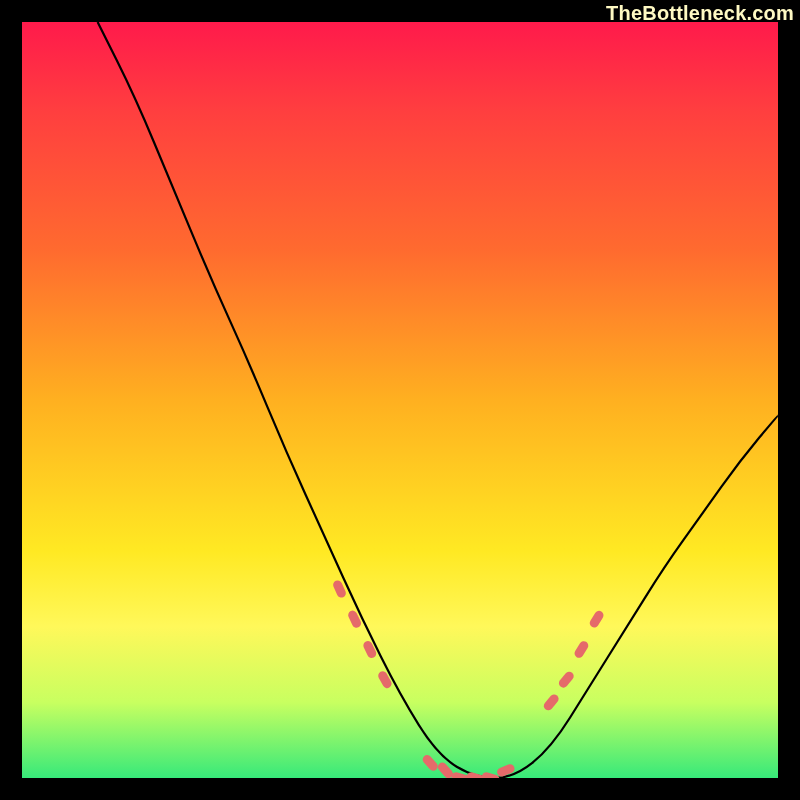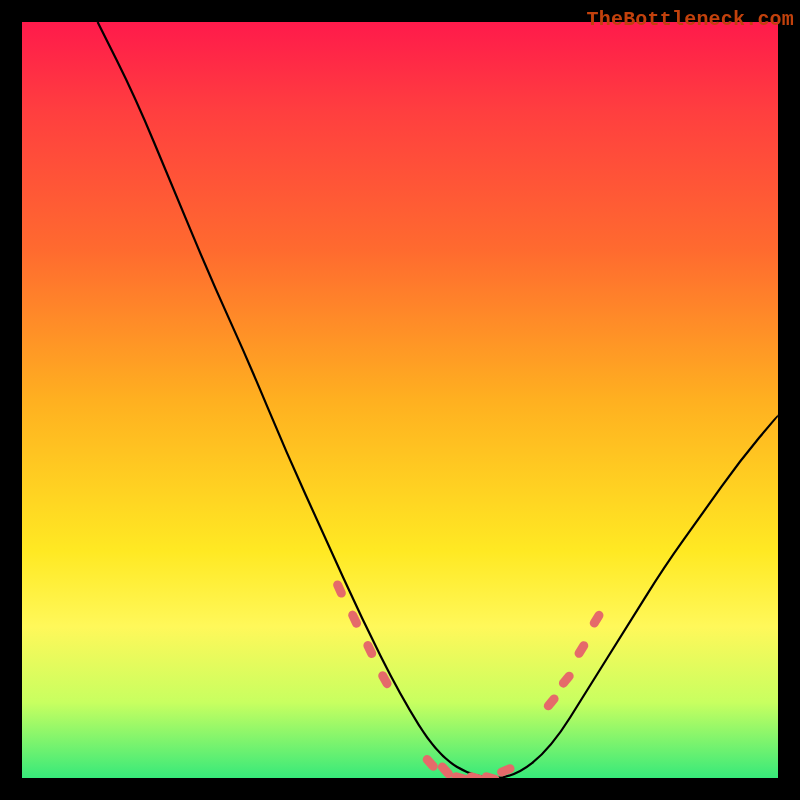--- a/index.html
+++ b/index.html
@@ -28,26 +28,26 @@
       #ff3f3f 12%,
       #ff6a2f 30%,
       #ffb020 50%,
       #ffe923 70%,
       #fff85a 80%,
       #c8ff60 90%,
       #37e97a 100%);
   }
   .watermark {
     position: absolute;
-    top: 8px;
+    top: 2px;
     right: 6px;
-    font-family: Liberation Mono, monospace;
+    font-family: Liberation Sans, sans-serif;
     font-size: 20px;
     font-weight: 600;
-    color: #c2410c;
+    color: #fef9c3;
     letter-spacing: 0.2px;
     user-select: none;
   }
   svg.curve {
     position: absolute;
     left: 0; top: 0;
     width: 756px; height: 756px;
   }
 </style>
 </head>

